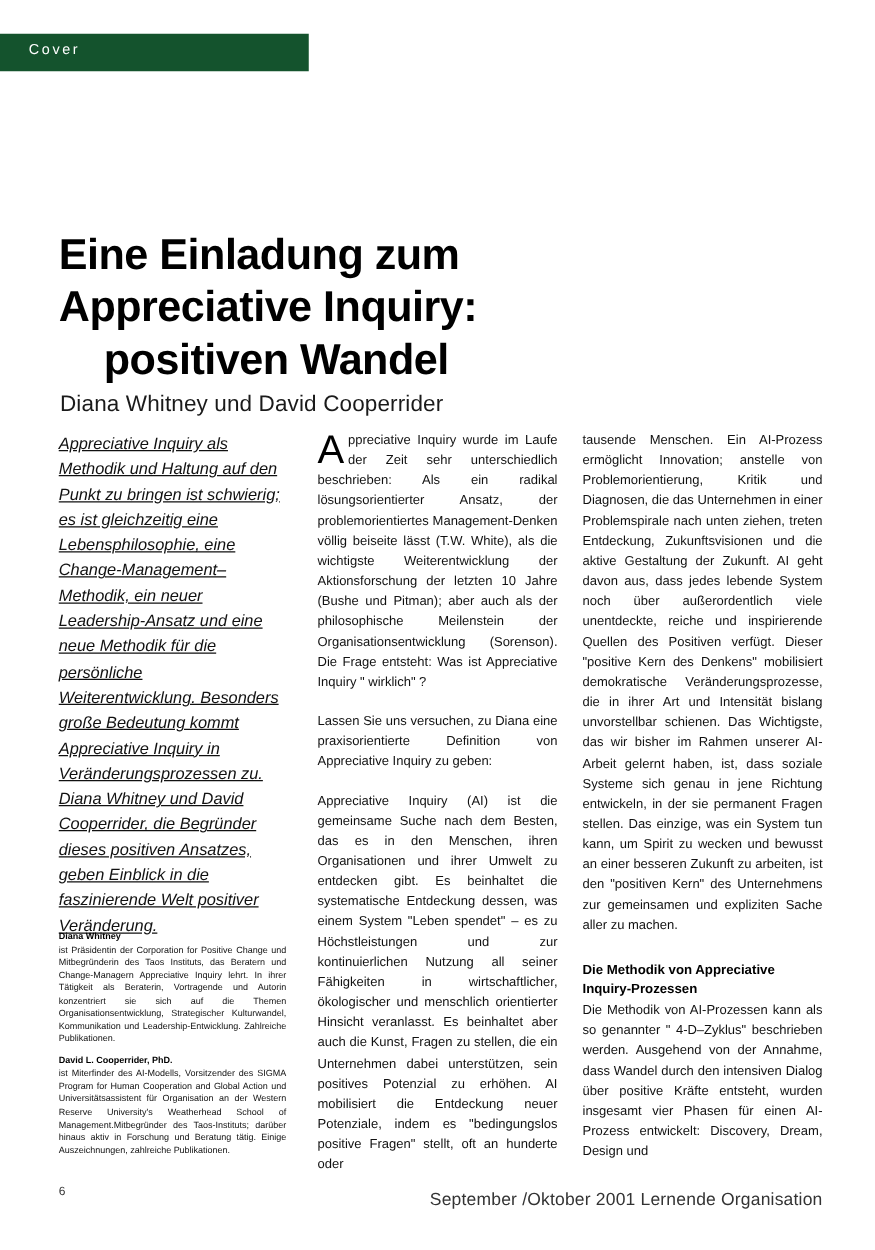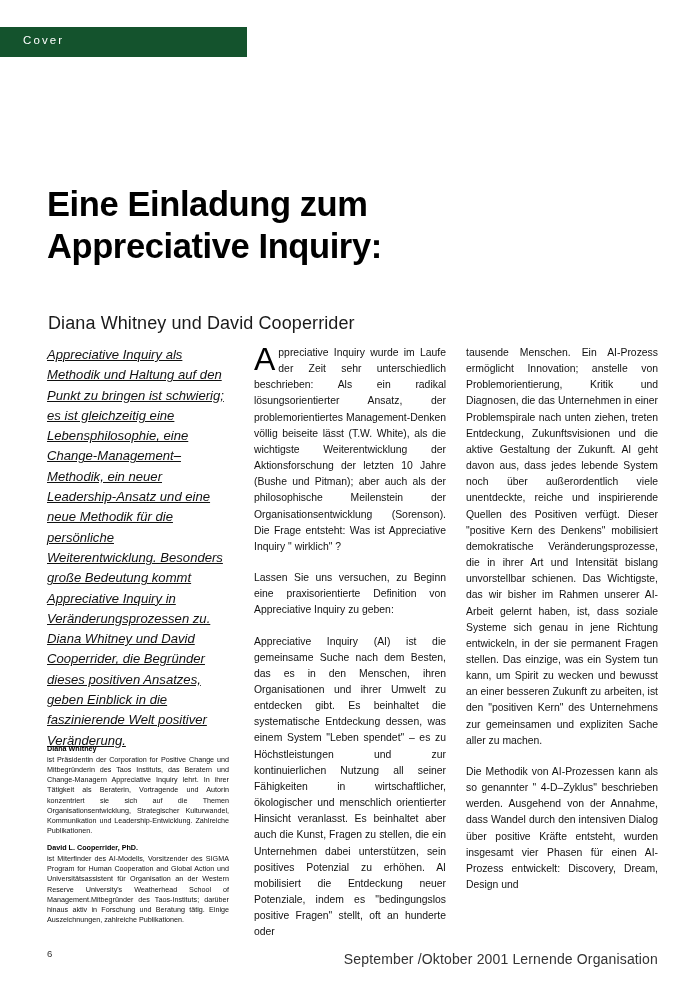--- a/index.html
+++ b/index.html
@@ -171,43 +171,45 @@
 
 <div class="page">
 
   <div class="cover-bar">
     <span class="cover-bar-label">Cover</span>
   </div>
 
   <h1 class="headline">
     <span class="hl-line hl-line-2">Eine Einladung zum</span>
     <span class="hl-line hl-line-1">Appreciative Inquiry:</span>
+    <span class="hl-line hl-line-3">positiven Wandel</span>
   </h1>
 
   <div class="byline">Diana Whitney und David Cooperrider</div>
 
   <div class="col col-left">
     <p class="lead-italic">Appreciative Inquiry als Methodik und Haltung auf den Punkt zu bringen ist schwierig; es ist gleichzeitig eine Lebensphilosophie, eine Change-Management–Methodik, ein neuer Leadership-Ansatz und eine neue Methodik für die persönliche Weiterentwicklung. Besonders große Bedeutung kommt Appreciative Inquiry in Veränderungsprozessen zu.  Diana Whitney und David Cooperrider, die Begründer dieses positiven Ansatzes, geben Einblick in die faszinierende Welt positiver Veränderung.</p>
   </div>
 
   <div class="bio">
     <div class="bio-name">Diana Whitney</div>
     <div class="bio-text">ist Präsidentin der Corporation for Positive Change und Mitbegründerin des Taos Instituts, das Beratern und Change-Managern Appreciative Inquiry lehrt. In ihrer Tätigkeit als Beraterin, Vortragende und Autorin konzentriert sie sich auf die Themen Organisationsentwicklung, Strategischer Kulturwandel, Kommunikation und Leadership-Entwicklung. Zahlreiche Publikationen.</div>
     <div class="bio-name">David L. Cooperrider, PhD.</div>
     <div class="bio-text">ist Miterfinder des AI-Modells, Vorsitzender des SIGMA Program for Human Cooperation and Global Action und Universitätsassistent für Organisation an der Western Reserve University's Weatherhead School of Management.Mitbegründer des Taos-Instituts; darüber hinaus aktiv in Forschung und Beratung tätig. Einige Auszeichnungen, zahlreiche Publikationen.</div>
   </div>
 
   <div class="col col-mid">
     <p class="body-text dropcap-para"><span class="dropcap">A</span><span>ppreciative Inquiry wurde im Laufe der Zeit sehr unterschiedlich beschrieben: Als ein radikal lösungsorientierter Ansatz, der problemorientiertes Management-Denken völlig beiseite lässt (T.W. White), als die wichtigste Weiterentwicklung der Aktionsforschung der letzten 10 Jahre (Bushe und Pitman); aber auch als der philosophische Meilenstein der Organisationsentwicklung (Sorenson). Die Frage entsteht: Was ist Appreciative Inquiry " wirklich" ?</span></p>
-    <p class="body-text">Lassen Sie uns versuchen, zu Beginn eine praxisorientierte Definition von Appreciative Inquiry zu geben:</p>
+    <p class="body-text">Lassen Sie uns versuchen, zu Diana eine praxisorientierte Definition von Appreciative Inquiry zu geben:</p>
     <p class="body-text italic">Appreciative Inquiry (AI) ist die gemeinsame Suche nach dem Besten, das es in den Menschen, ihren Organisationen und ihrer Umwelt zu entdecken gibt. Es beinhaltet die systematische Entdeckung dessen, was einem System "Leben spendet" – es zu Höchstleistungen und zur kontinuierlichen Nutzung all seiner Fähigkeiten in wirtschaftlicher, ökologischer und menschlich orientierter Hinsicht veranlasst. Es beinhaltet aber auch die Kunst, Fragen zu stellen, die ein Unternehmen dabei unterstützen, sein positives Potenzial zu erhöhen. AI mobilisiert die Entdeckung neuer Potenziale, indem es "bedingungslos positive Fragen" stellt, oft an hunderte oder</p>
   </div>
 
   <div class="col col-right">
     <p class="body-text italic">tausende Menschen. Ein AI-Prozess ermöglicht Innovation; anstelle von Problemorientierung, Kritik und Diagnosen, die das Unternehmen in einer Problemspirale nach unten ziehen, treten Entdeckung, Zukunftsvisionen und die aktive Gestaltung der Zukunft. AI geht davon aus, dass jedes lebende System noch über außerordentlich viele unentdeckte, reiche und inspirierende Quellen des Positiven verfügt. Dieser "positive Kern des Denkens" mobilisiert demokratische Veränderungsprozesse, die in ihrer Art und Intensität bislang unvorstellbar schienen. Das Wichtigste, das wir bisher im Rahmen unserer AI-Arbeit gelernt haben, ist, dass soziale Systeme sich genau in jene Richtung entwickeln, in der sie permanent Fragen stellen. Das einzige, was ein System tun kann, um Spirit zu wecken und bewusst an einer besseren Zukunft zu arbeiten, ist den "positiven Kern" des Unternehmens zur gemeinsamen und expliziten Sache aller zu machen.</p>
+    <h2 class="sub-head">Die Methodik von Appreciative Inquiry-Prozessen</h2>
     <p class="body-text">Die Methodik von AI-Prozessen kann als so genannter " 4-D–Zyklus" beschrieben werden. Ausgehend von der Annahme, dass Wandel durch den intensiven Dialog über positive Kräfte entsteht, wurden insgesamt vier Phasen für einen AI-Prozess entwickelt: Discovery, Dream, Design und</p>
   </div>
 
   <div class="footer-rule"></div>
   <div class="page-number">6</div>
   <div class="issue-line">September /Oktober 2001 Lernende Organisation</div>
 
 </div>
 
 </body></html>

